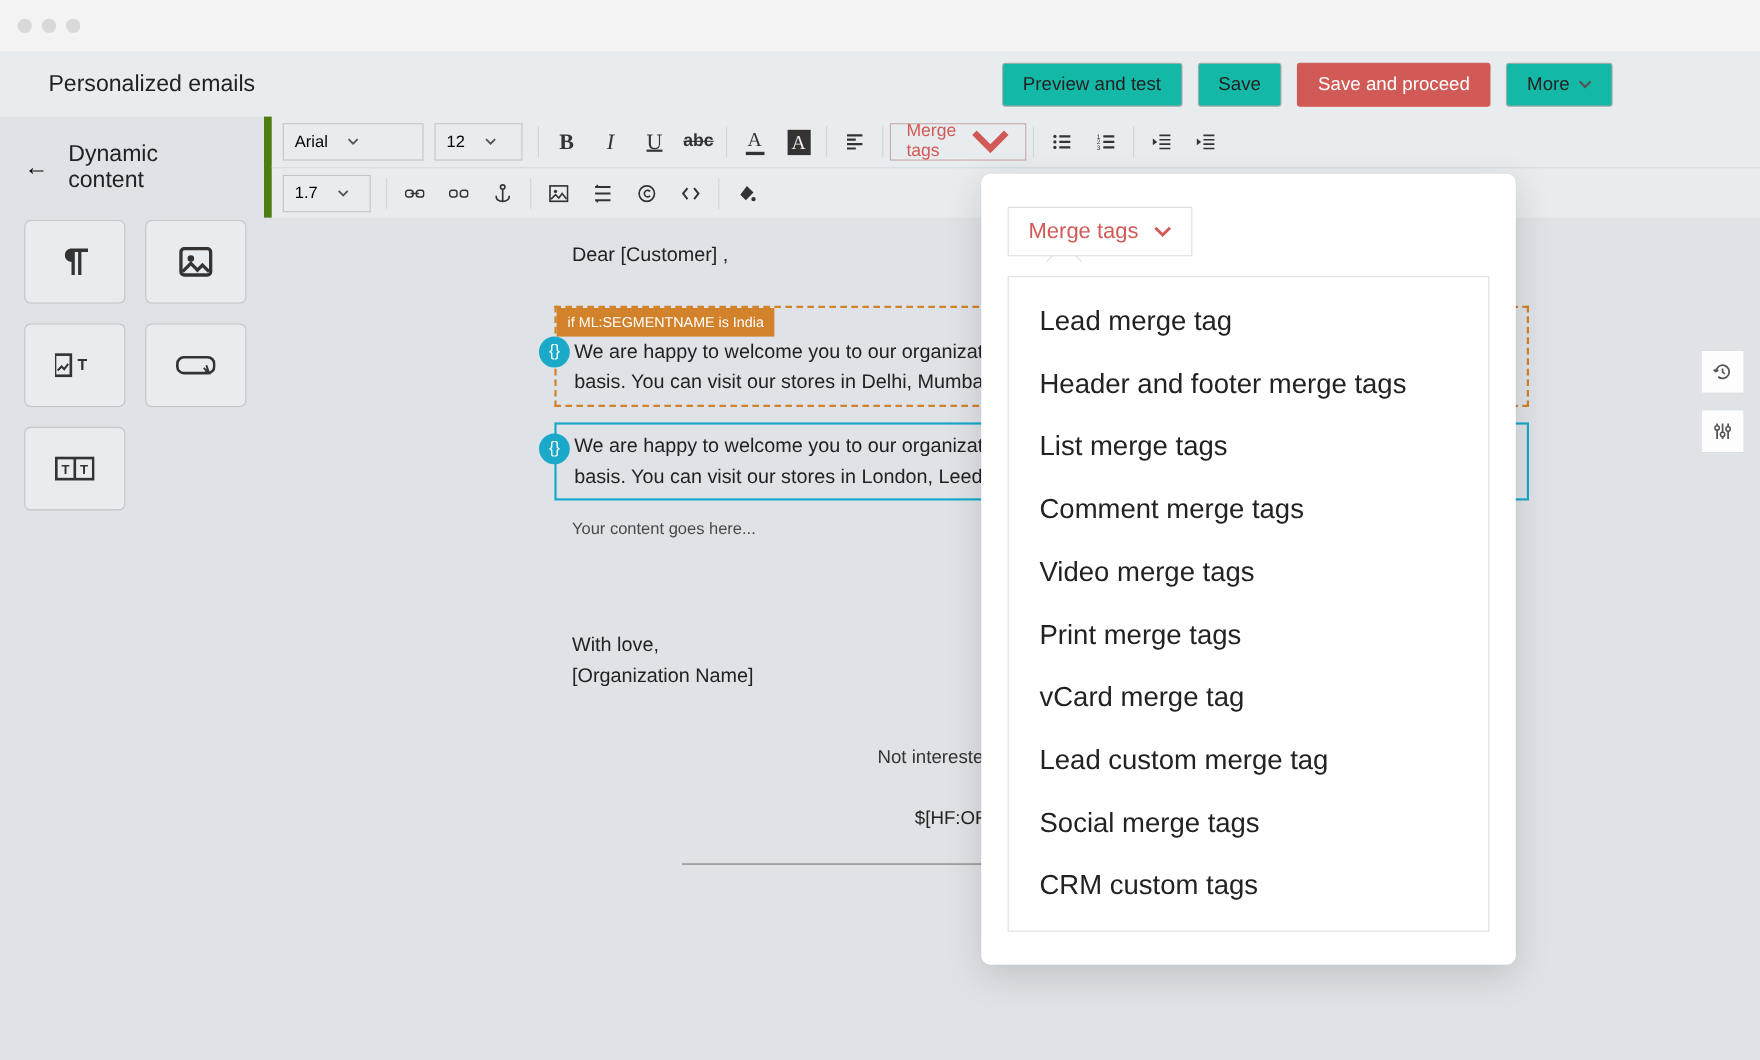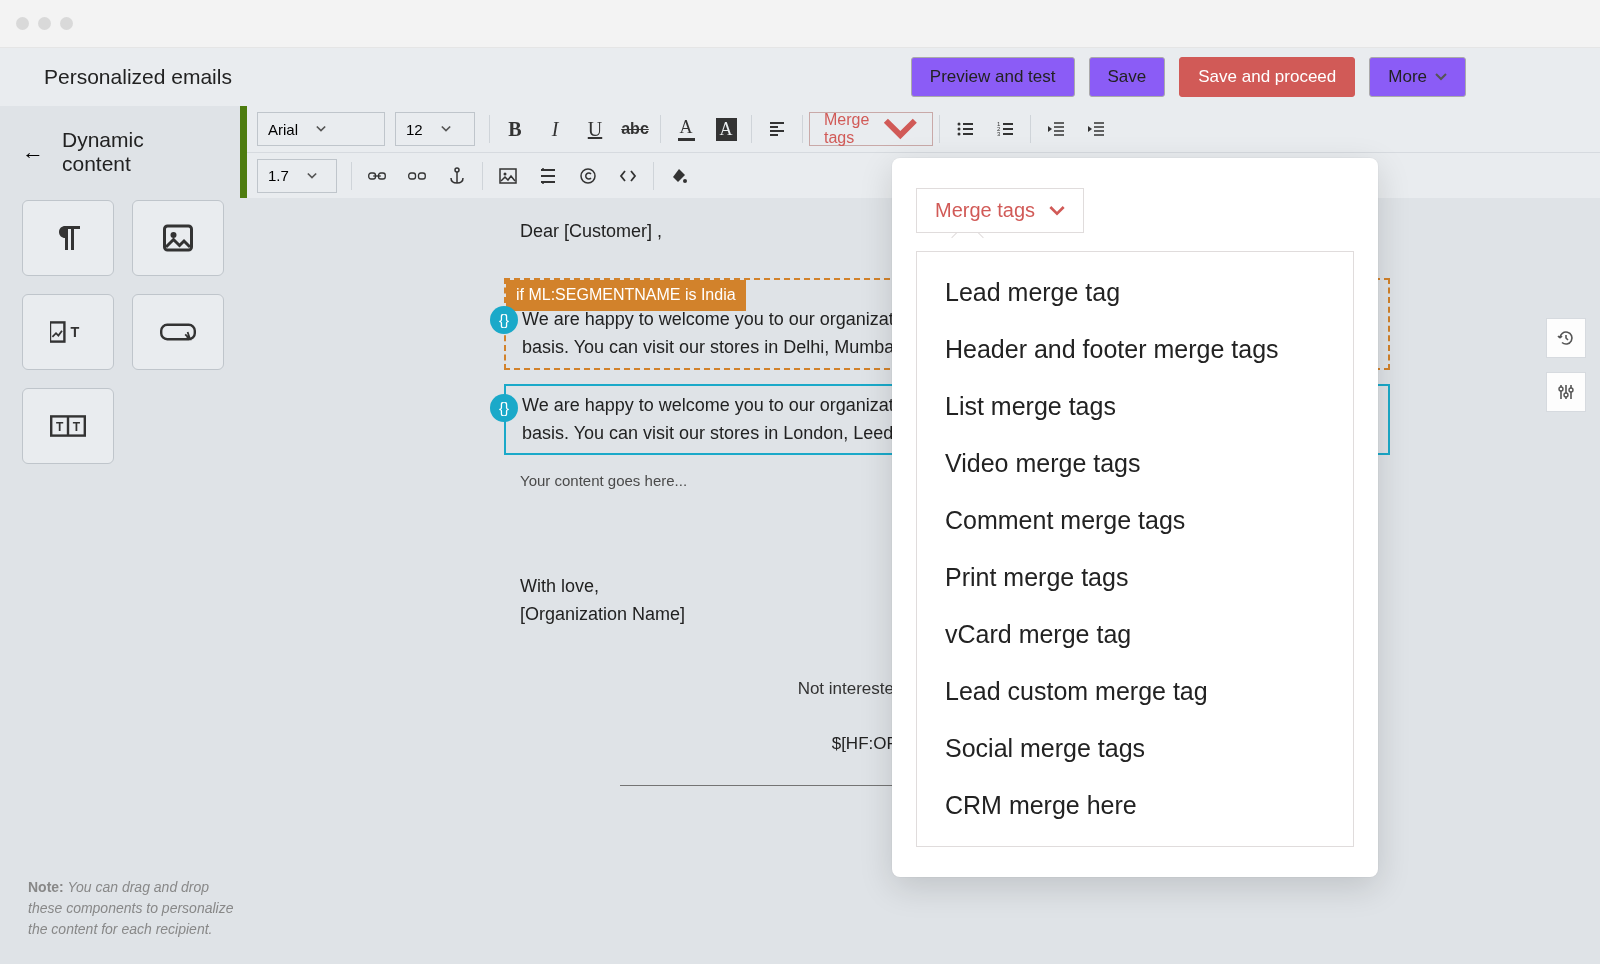--- a/index.html
+++ b/index.html
@@ -18,21 +18,21 @@
   .chrome .dot { width: 13px; height: 13px; border-radius: 50%; background: #d9d9d9; margin-right: 9px; }
 
   
   .header {
     height: 58px; background: #e9ecef;
     display:flex; align-items:center; justify-content:space-between;
     padding: 0 44px;
   }
   .header-title { font-size: 21px; font-weight: 400; color: #222; }
   .header-actions { display:flex; gap:14px; align-items:center; margin-right: 90px; }
-  .btn { border: 1px solid #aaa; background:#8b5cf6; color:#222; padding: 9px 18px; font-size:17px; border-radius:3px; cursor:pointer; }
+  .btn { border: 1px solid #aaa; background:#14b8a6; color:#222; padding: 9px 18px; font-size:17px; border-radius:3px; cursor:pointer; }
   .btn-primary { background:#d15a57; border-color:#d15a57; color:#fff; }
   .btn-more { display:flex; align-items:center; gap:8px; }
   .chev-down { width:12px; height:12px; }
 
   
   .main { display:flex; height: calc(964px - 48px - 58px); background:#dfe3e7; }
   .sidebar { width: 240px; background:#dfe3e7; padding: 22px 22px; display:flex; flex-direction:column; }
   .sidebar-head { display:flex; align-items:center; gap:18px; margin-bottom:24px; }
   .sidebar-title { font-size:21px; color:#222; }
   .back-arrow { font-size:22px; font-weight:bold; cursor:pointer; }
@@ -65,21 +65,21 @@
   .page .block { padding-left:70px; }
   .block.selected {
     border: 2px dashed #d2822b;
     position:relative;
     padding: 6px 6px 6px 16px;
     margin-left: 54px;
     margin-bottom:14px;
   }
   .cond-tag {
     position:absolute; top:0; left:0;
-    background:#d2822b; color:#fff; font-size:16px; padding:3px 10px;
+    background:#d2822b; color:#fff; font-size:13px; padding:3px 10px;
   }
   .brace-badge {
     position:absolute; left:-16px; width:28px; height:28px; border-radius:50%;
     background:#1aa9c9; color:#fff; display:flex; align-items:center; justify-content:center; font-size:15px;
   }
   .placeholder { color:#4a4a4a; font-size:15px; padding-left:70px; margin-top:4px; }
   .signoff { padding-left:70px; margin-top:80px; }
   .footer-line { text-align:center; margin-top:48px; font-size:17px; color:#333; }
   .hf-token { text-align:center; margin-top:28px; font-size:17px; }
   .hr { border:none; border-top:1px solid #747474; margin-top:28px; width:600px; margin-left:auto; margin-right:auto; }
@@ -377,39 +377,35 @@
                 <circle cx="9" cy="12" r="2" fill="#fdfdfd" stroke="#555" stroke-width="1.4"></circle>
                 <circle cx="14" cy="7" r="2" fill="#fdfdfd" stroke="#555" stroke-width="1.4"></circle>
               </svg>
           </div>
         </div>
       </div>
 
     </div>
   </div>
 
-  <div class="note">
-    <b>Note:</b>
-    <span>You can drag and drop these components to personalize the content for each recipient.</span>
-  </div>
 
   <div class="popover">
     <div class="pop-header">
       <span>Merge tags</span>
       <svg width="16" height="16" viewBox="0 0 12 12">
           <path d="M1 3 L6 8 L11 3" stroke="#d15a57" stroke-width="2" fill="none"></path>
         </svg>
     </div>
     <div class="pop-menu">
       <div class="pop-item">Lead merge tag</div>
       <div class="pop-item">Header and footer merge tags</div>
       <div class="pop-item">List merge tags</div>
+      <div class="pop-item">Comment merge tags</div>
       <div class="pop-item">Video merge tags</div>
-      <div class="pop-item">Comment merge tags</div>
       <div class="pop-item">Print merge tags</div>
       <div class="pop-item">vCard merge tag</div>
       <div class="pop-item">Lead custom merge tag</div>
       <div class="pop-item">Social merge tags</div>
-      <div class="pop-item">CRM merge here</div>
+      <div class="pop-item">CRM custom tags</div>
     </div>
   </div>
 
 </div>
 
 </body></html>

